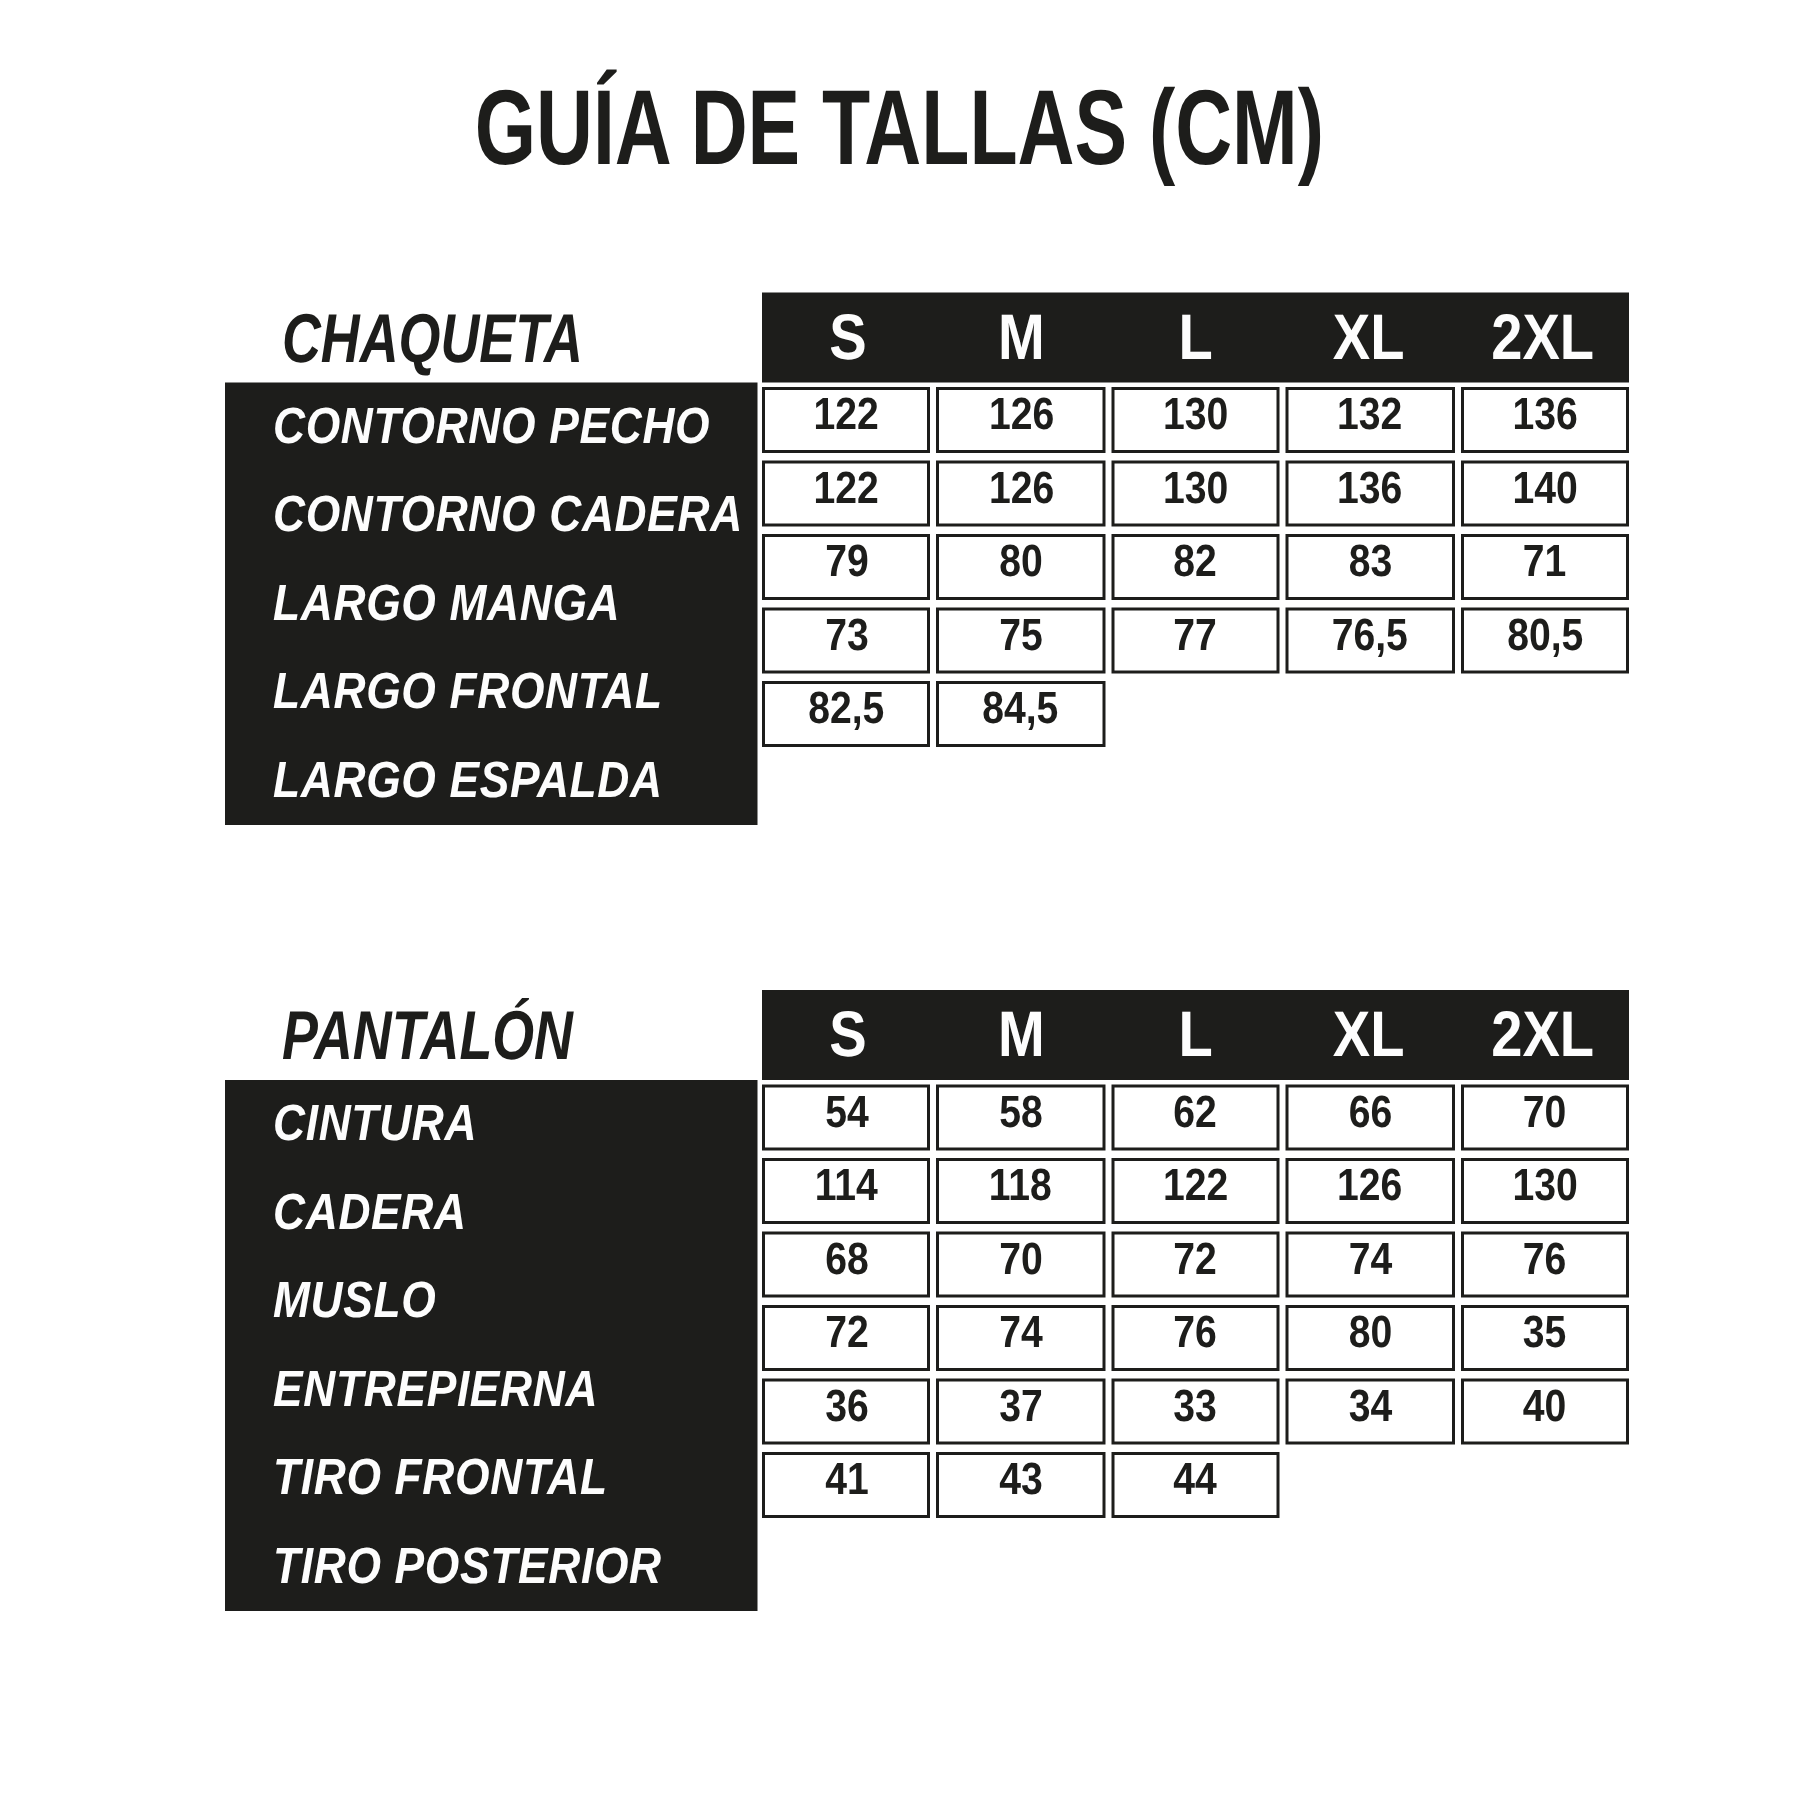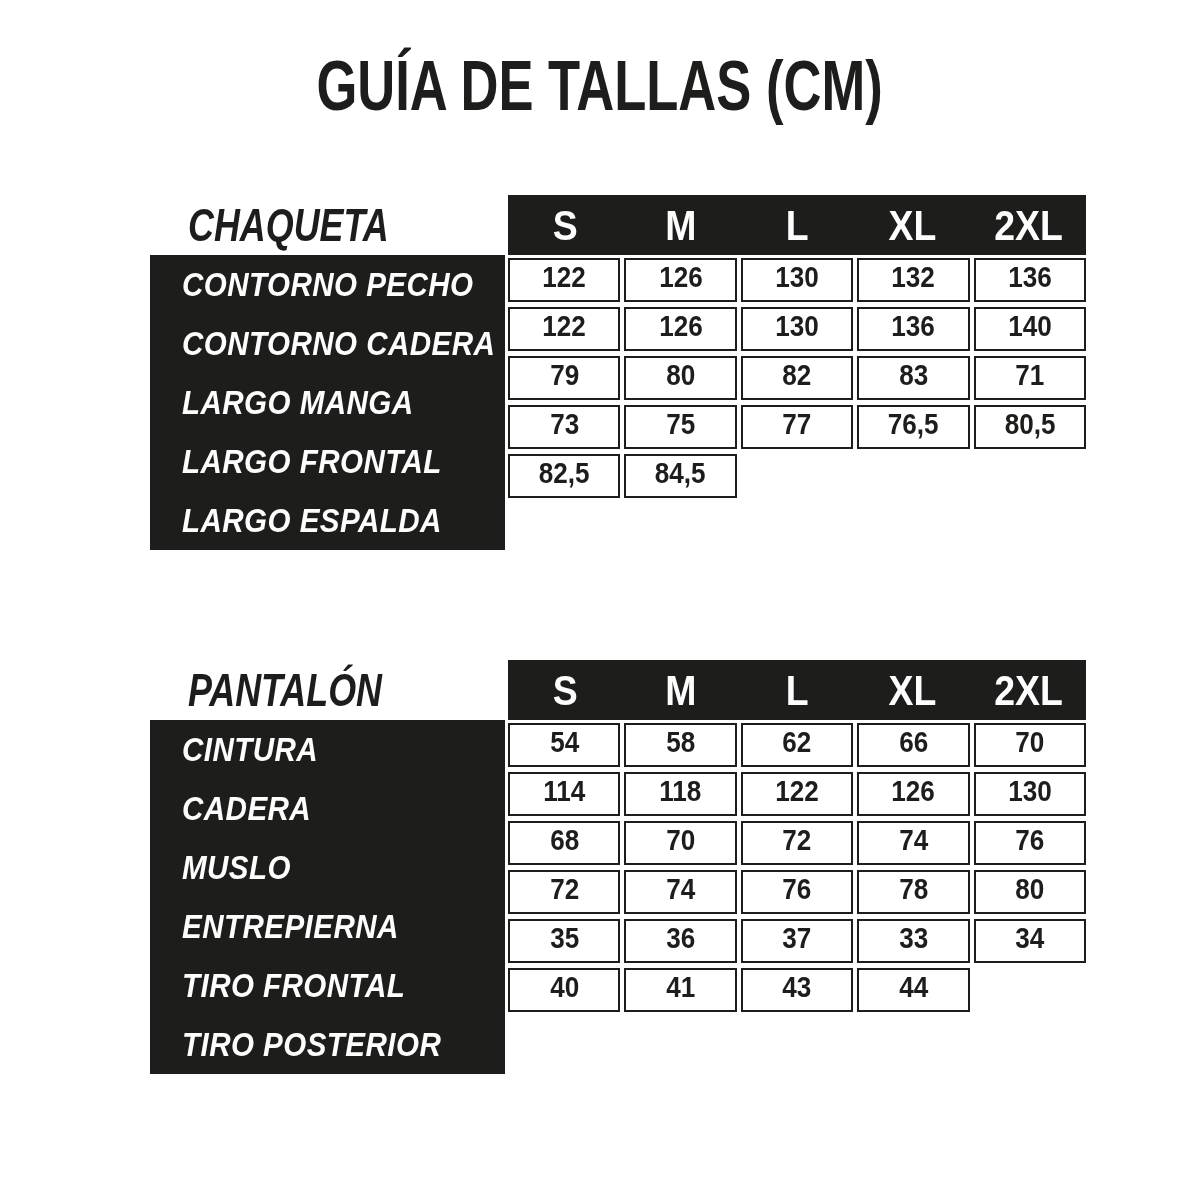--- a/index.html
+++ b/index.html
@@ -277,23 +277,20 @@
             <div class="data-cell">
               <span class="cx cx-c">72</span>
             </div>
             <div class="data-cell">
               <span class="cx cx-c">74</span>
             </div>
             <div class="data-cell">
               <span class="cx cx-c">76</span>
             </div>
             <div class="data-cell">
-              <span class="cx cx-c">78</span>
-            </div>
-            <div class="data-cell">
               <span class="cx cx-c">80</span>
             </div>
             <div class="data-cell">
               <span class="cx cx-c">35</span>
             </div>
             <div class="data-cell">
               <span class="cx cx-c">36</span>
             </div>
             <div class="data-cell">
               <span class="cx cx-c">37</span>

